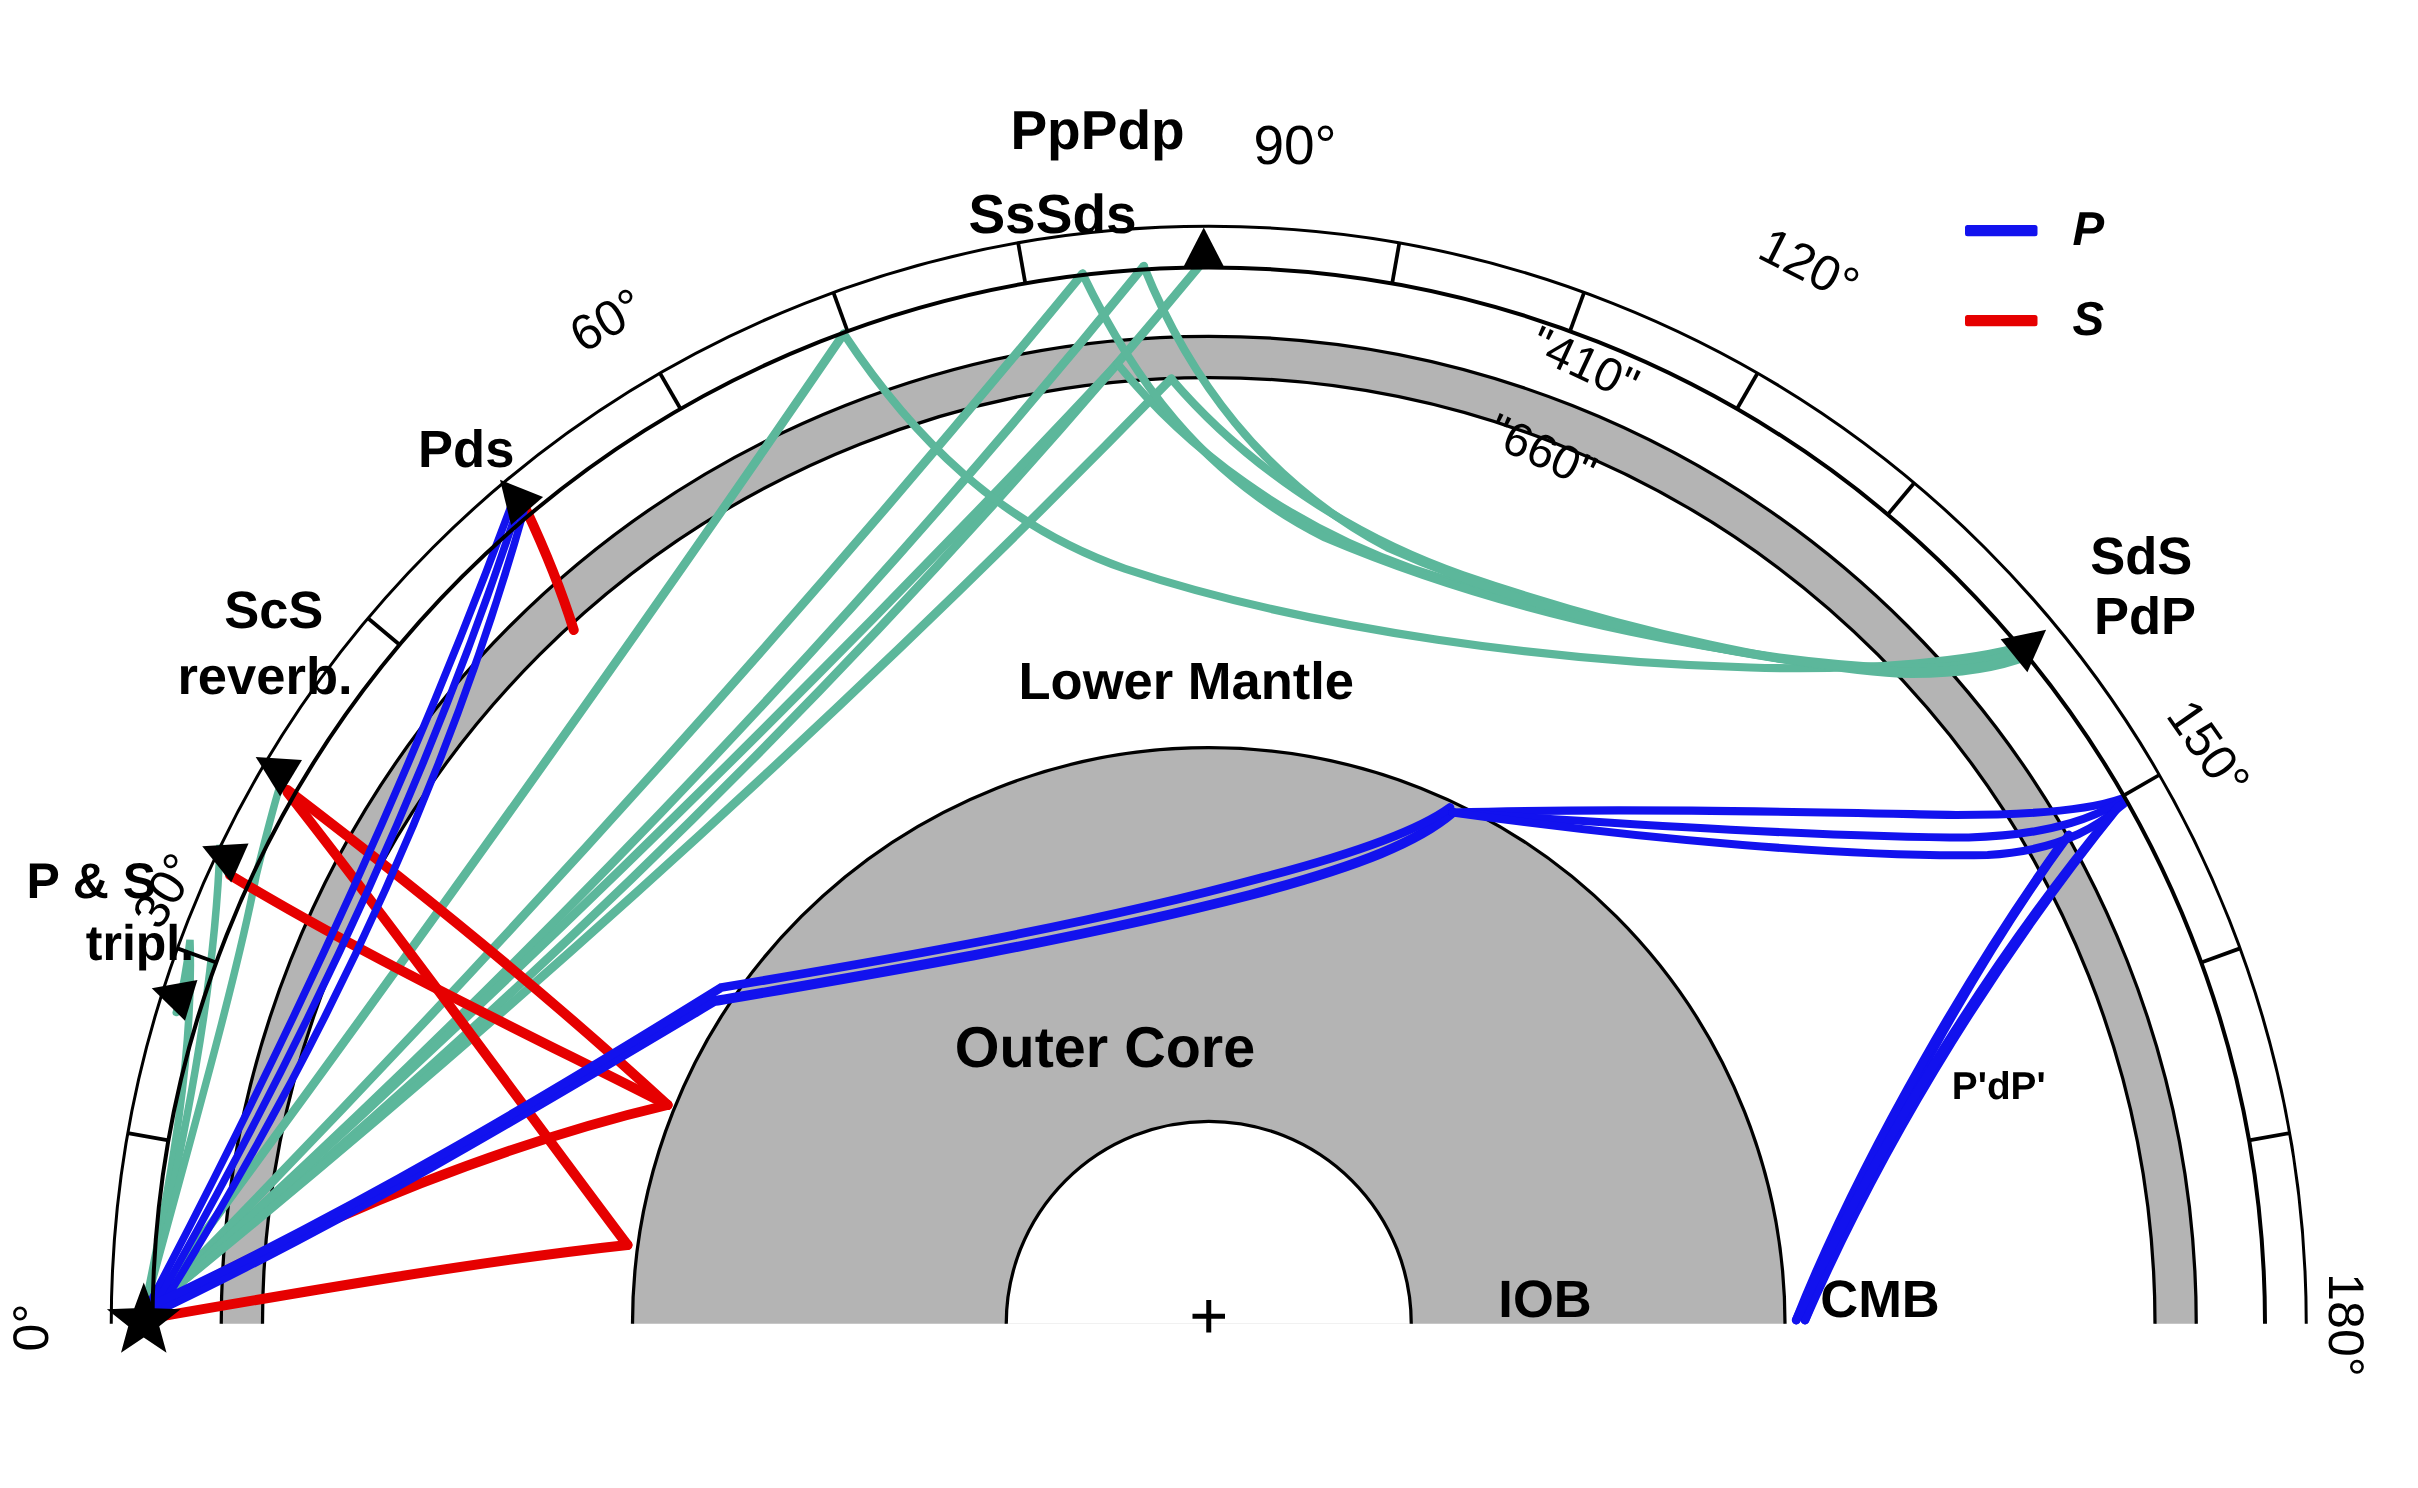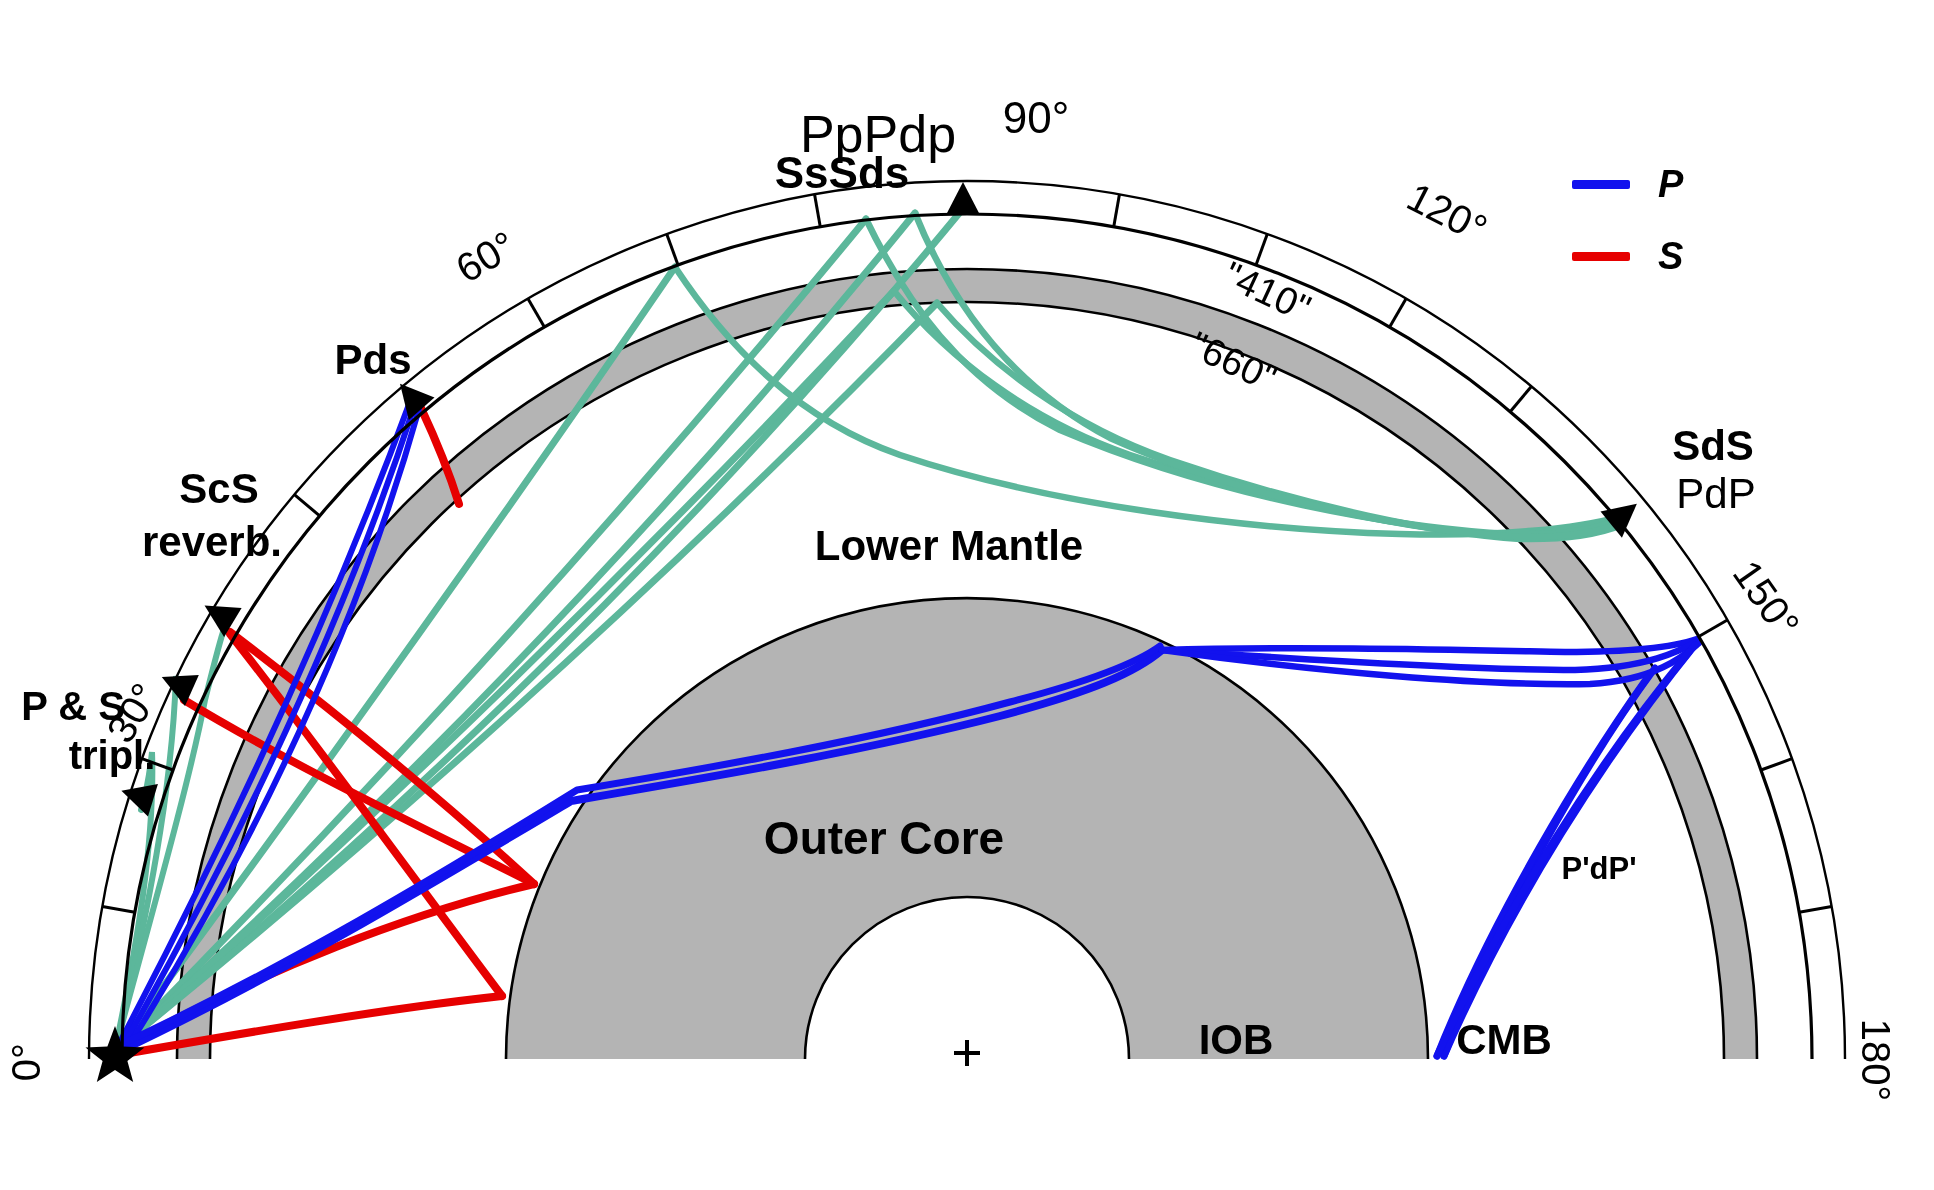--- a/index.html
+++ b/index.html
@@ -77,30 +77,30 @@
       <path d="M 0 -32 L 17 1 L -17 1 Z" fill="#000000" transform="translate(232 622) rotate(-59)"></path>
       <path d="M 0 -32 L 17 1 L -17 1 Z" fill="#000000" transform="translate(421 408) rotate(-41)"></path>
       <path d="M 0 -32 L 17 1 L -17 1 Z" fill="#000000" transform="translate(963 214) rotate(0)"></path>
       <path d="M 0 -32 L 17 1 L -17 1 Z" fill="#000000" transform="translate(1612 524) rotate(51)"></path>
       <polygon points="115.0,1026.0 122.6,1046.5 144.5,1047.4 127.4,1061.0 133.2,1082.1 115.0,1070.0 96.8,1082.1 102.6,1061.0 85.5,1047.4 107.4,1046.5" fill="#000000"></polygon>
       <line x1="954" y1="1053" x2="980" y2="1053" stroke="#000000" stroke-width="4"></line>
       <line x1="967" y1="1040" x2="967" y2="1066" stroke="#000000" stroke-width="4"></line>
     </svg>
 
   <div id="labels">
-      <div class="ann" style="left: 878px; top: 135px; font-size: 52px; font-weight: 400; transform: translate(-50%, -50%) rotate(0deg);">PpPdp</div>
+      <div class="ann" style="left: 878px; top: 106px; font-size: 44px; font-weight: 700; transform: translate(-50%, -50%) rotate(0deg);">PpPdp</div>
       <div class="ann" style="left: 1036px; top: 118px; font-size: 44px; font-weight: 400; transform: translate(-50%, -50%) rotate(0deg);">90°</div>
       <div class="ann" style="left: 842px; top: 173px; font-size: 44px; font-weight: 700; transform: translate(-50%, -50%) rotate(0deg);">SsSds</div>
       <div class="ann" style="left: 373px; top: 360px; font-size: 42px; font-weight: 700; transform: translate(-50%, -50%) rotate(0deg);">Pds</div>
       <div class="ann" style="left: 219px; top: 489px; font-size: 42px; font-weight: 700; transform: translate(-50%, -50%) rotate(0deg);">ScS</div>
       <div class="ann" style="left: 212px; top: 542px; font-size: 42px; font-weight: 700; transform: translate(-50%, -50%) rotate(0deg);">reverb.</div>
       <div class="ann" style="left: 73px; top: 706px; font-size: 40px; font-weight: 700; transform: translate(-50%, -50%) rotate(0deg);">P &amp; S</div>
       <div class="ann" style="left: 91px; top: 755px; font-size: 40px; font-weight: 700; transform: translate(-50%, -50%) rotate(0deg); margin-left: 21px;">tripl.</div>
       <div class="ann" style="left: 1713px; top: 446px; font-size: 42px; font-weight: 700; transform: translate(-50%, -50%) rotate(0deg); text-align: center;">SdS</div>
-      <div class="ann" style="left: 1716px; top: 494px; font-size: 42px; font-weight: 400; transform: translate(-50%, -50%) rotate(0deg);">PdP</div>
+      <div class="ann" style="left: 1716px; top: 494px; font-size: 42px; font-weight: 700; transform: translate(-50%, -50%) rotate(0deg);">PdP</div>
       <div class="ann" style="left: 1599px; top: 869px; font-size: 31px; font-weight: 700; transform: translate(-50%, -50%) rotate(0deg);">P'dP'</div>
       <div class="ann" style="left: 1236px; top: 1040px; font-size: 42px; font-weight: 700; transform: translate(-50%, -50%) rotate(0deg);">IOB</div>
       <div class="ann" style="left: 1504px; top: 1040px; font-size: 42px; font-weight: 700; transform: translate(-50%, -50%) rotate(0deg);">CMB</div>
       <div class="ann" style="left: 949px; top: 546px; font-size: 42px; font-weight: 700; transform: translate(-50%, -50%) rotate(0deg);">Lower Mantle</div>
       <div class="ann" style="left: 884px; top: 838px; font-size: 46px; font-weight: 700; transform: translate(-50%, -50%) rotate(0deg);">Outer Core</div>
       <div class="ann" style="left: 1267px; top: 292px; font-size: 38px; font-weight: 400; transform: translate(-50%, -50%) rotate(25deg);">"410"</div>
       <div class="ann" style="left: 1233px; top: 362px; font-size: 38px; font-weight: 400; transform: translate(-50%, -50%) rotate(25deg);">"660"</div>
       <div class="ann" style="left: 26px; top: 1062px; font-size: 40px; font-weight: 400; transform: translate(-50%, -50%) rotate(-90deg);">0°</div>
       <div class="ann" style="left: 133px; top: 713px; font-size: 40px; font-weight: 400; transform: translate(-50%, -50%) rotate(-58deg);">30°</div>
       <div class="ann" style="left: 486px; top: 257px; font-size: 40px; font-weight: 400; transform: translate(-50%, -50%) rotate(-30deg);">60°</div>

